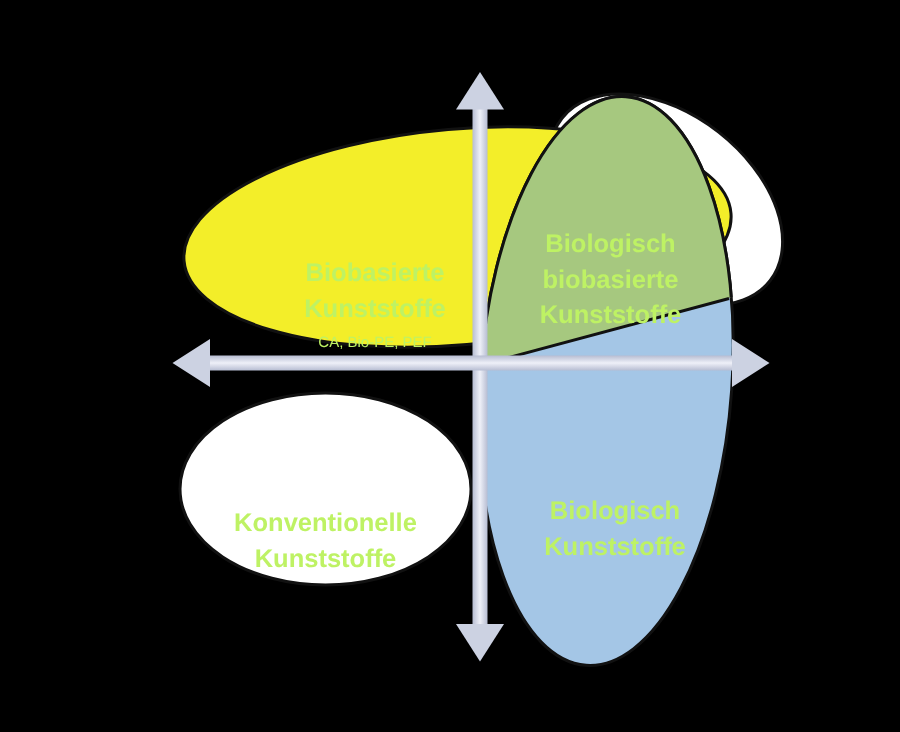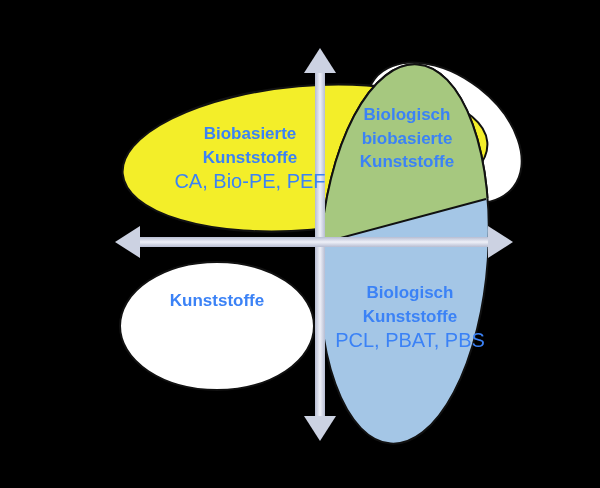--- a/index.html
+++ b/index.html
@@ -16,31 +16,32 @@
     font-family: "Liberation Sans", sans-serif;
   }
   .stage svg {
     position: absolute;
     left: 0;
     top: 0;
   }
   .block {
     position: absolute;
     text-align: center;
-    color: #3b82f6;
+    color: #bef264;
     z-index: 5;
+    margin-top: 48px;
   }
   .bold-line {
     font-weight: 700;
     font-size: 17px;
     line-height: 23.5px;
     white-space: nowrap;
   }
   .sub-line {
-    font-size: 20px;
+    font-size: 10px;
     line-height: 22px;
     margin-top: 1px;
     white-space: nowrap;
   }
   .yellow-block { left: 160px; top: 122px; width: 180px; }
   .green-block  { left: 322px; top: 103px; width: 170px; }
   .conv-block   { left: 127px; top: 289px; width: 180px; }
   .blue-block   { left: 325px; top: 281px; width: 170px; }
 </style>
 </head>
@@ -99,22 +100,22 @@
     <div class="sub-line">CA, Bio-PE, PEF</div>
   </div>
 
   <div class="block green-block">
     <div class="bold-line">Biologisch</div>
     <div class="bold-line">biobasierte</div>
     <div class="bold-line">Kunststoffe</div>
   </div>
 
   <div class="block conv-block">
+    <div class="bold-line">Konventionelle</div>
     <div class="bold-line">Kunststoffe</div>
   </div>
 
   <div class="block blue-block">
     <div class="bold-line">Biologisch</div>
     <div class="bold-line">Kunststoffe</div>
-    <div class="sub-line">PCL, PBAT, PBS</div>
   </div>
 
 </div>
 
 </body></html>

